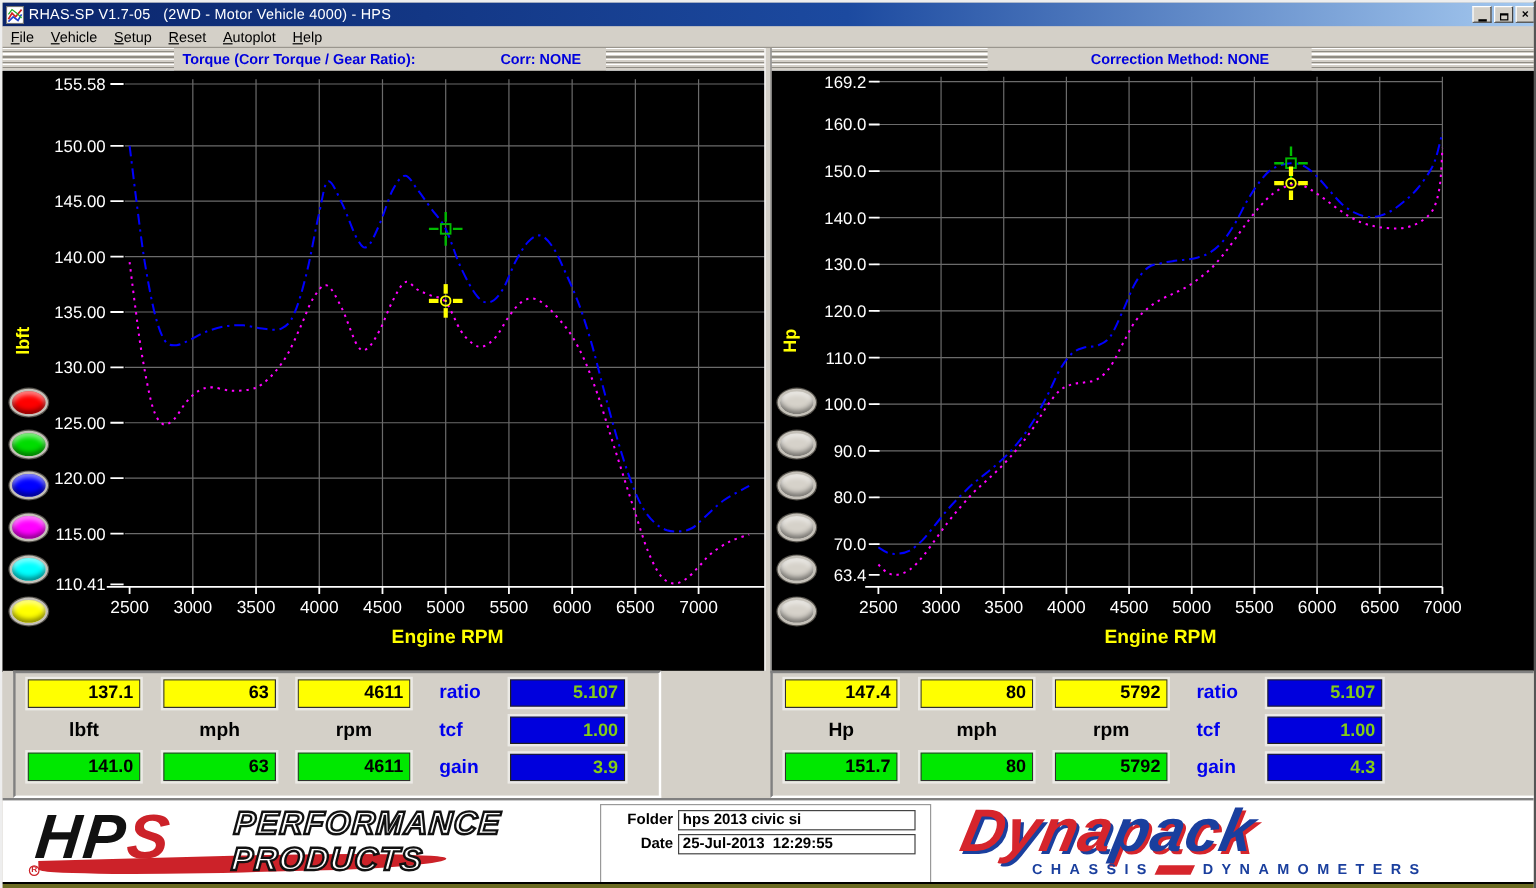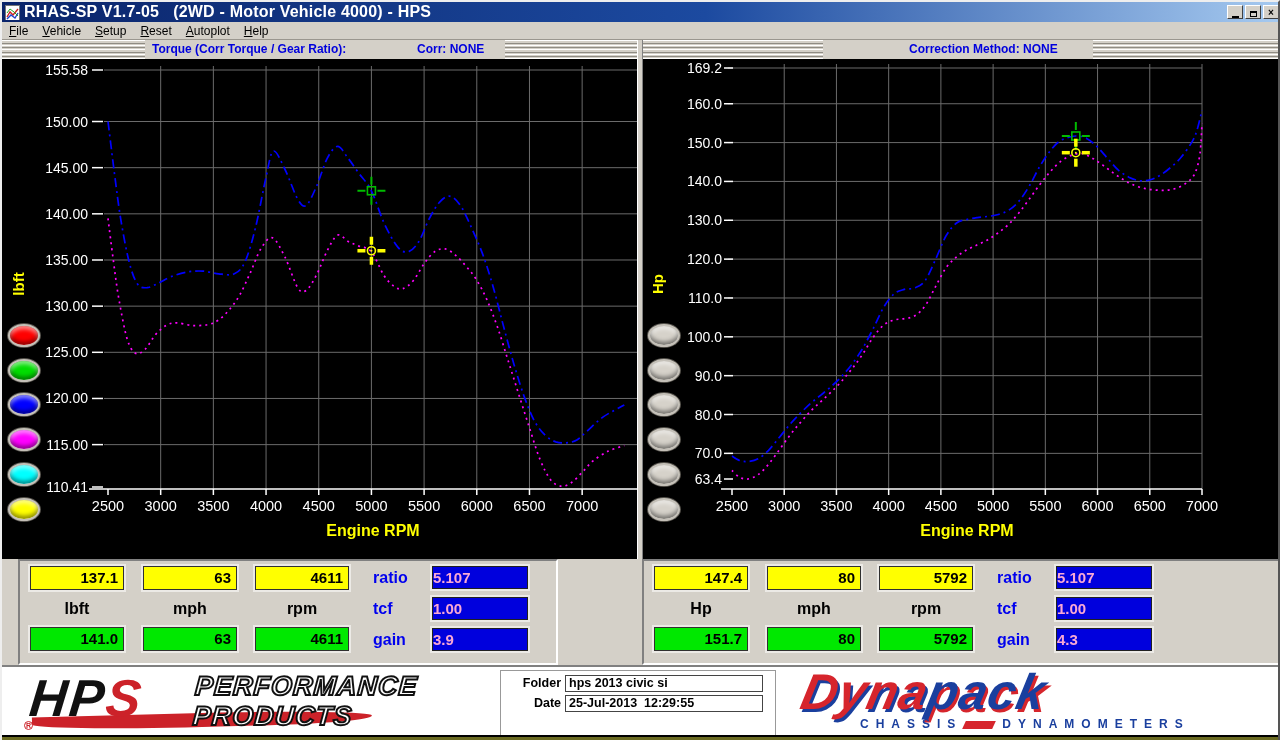--- a/index.html
+++ b/index.html
@@ -4,21 +4,21 @@
 <style>
   html,body{margin:0;padding:0;background:#3a6ea5;}
   *{box-sizing:border-box;font-family:"Liberation Sans",sans-serif;}
   .window{position:relative;width:1280px;height:740px;background:#d4d0c8;overflow:hidden;
           border-left:2px solid #eee;border-top:2px solid #eee;border-right:2px solid #555;border-bottom:0;}
   
   .titlebar{position:absolute;left:0;top:0;width:1280px;height:20px;
             background:linear-gradient(90deg,#0a246a 0%,#1c4aa0 55%,#a6caf0 100%);
             display:flex;align-items:center;color:#fff;}
   .title-icon{width:15px;height:15px;margin:0 4px 0 3px;background:#fff;border:1px solid #777;display:block;}
-  .title-text{font-size:16px;font-weight:bold;white-space:pre;letter-spacing:.2px;}
+  .title-text{font-size:12px;font-weight:normal;white-space:pre;letter-spacing:.2px;}
   .win-controls{position:absolute;right:3px;top:3px;display:flex;gap:2px;}
   .win-btn{width:16px;height:14px;background:#d4d0c8;border:1px solid;border-color:#fff #404040 #404040 #fff;
            font-size:10px;line-height:11px;text-align:center;color:#000;font-weight:bold;padding:0;}
   .win-btn .min{display:block;width:7px;height:2px;background:#000;margin:9px auto 0;}
   .win-btn .rest{display:block;width:7px;height:6px;border:1px solid #000;border-top:2px solid #000;margin:3px auto 0;}
   
   .menubar{position:absolute;left:0;top:20px;width:1280px;height:18px;background:#d4d0c8;
            display:flex;align-items:center;border-bottom:1px solid #9a968e;}
   .menu-item{display:inline-block;font-size:12px;color:#000;padding:1px 7px;}
   .menu-item::first-letter{text-decoration:underline;}
@@ -38,21 +38,21 @@
   .readouts{position:absolute;left:0;top:557px;width:1280px;height:106px;background:#d4d0c8;}
   .readout-panel{position:absolute;top:0;height:106px;background:#d4d0c8;
                  border:2px solid;border-color:#808080 #ffffff #ffffff #808080;}
   .ro-box{position:absolute;width:94px;height:24px;border:1px solid #303030;outline:2px solid #eceae6;
           font-size:15px;font-weight:bold;color:#000;text-align:right;line-height:22px;padding-right:5px;}
   .ro-box.yellow{background:#ffff00;}
   .ro-box.green{background:#00e800;}
   .ro-unit{position:absolute;width:96px;font-size:16px;font-weight:bold;color:#000;text-align:center;}
   .ro-side-label{position:absolute;font-size:16px;font-weight:bold;color:#0000ee;}
   .ro-blue{position:absolute;width:96px;height:23px;background:#0000dd;border:1px solid #202020;outline:2px solid #eceae6;
-           font-size:15px;font-weight:bold;color:#f9a8d4;line-height:21px;padding-right:5px;}
+           font-size:15px;font-weight:bold;color:#84cc16;text-align:right;line-height:21px;padding-right:5px;}
   
   .bottombar{position:absolute;left:0;top:663px;width:1280px;height:70px;background:#fff;border-top:2px solid #808080;}
   .bottomstrip{position:absolute;left:0;top:733px;width:1280px;height:7px;
                background:linear-gradient(180deg,#000 0 2px,#6b6b22 2px 100%);}
   
   .hps{position:absolute;left:20px;top:2px;width:460px;height:64px;}
   .hps-word{position:absolute;left:8px;top:0px;font-size:52px;font-weight:bold;font-style:italic;letter-spacing:2px;
             transform:skewX(-6deg);line-height:58px;}
   .hps-word .hp{color:#111;}
   .hps-word .s{color:#cc2229;}
@@ -296,21 +296,21 @@
   <div class="run-button" style="left: 9px; top: 265px; background: rgb(214, 210, 202);"></div>
       <div class="run-button" style="left: 9px; top: 300px; background: rgb(214, 210, 202);"></div>
       <div class="run-button" style="left: 9px; top: 334px; background: rgb(214, 210, 202);"></div>
       <div class="run-button" style="left: 9px; top: 369px; background: rgb(214, 210, 202);"></div>
       <div class="run-button" style="left: 9px; top: 404px; background: rgb(214, 210, 202);"></div>
       <div class="run-button" style="left: 9px; top: 439px; background: rgb(214, 210, 202);"></div>
     </div>
   <div class="divider"></div>
 
   <div class="readouts">
-    <div class="readout-panel" style="left:16px;width:540px;">
+    <div class="readout-panel" style="left:9px;width:540px;">
       <div class="ro-box yellow" style="left:10px;top:5px;">137.1</div>
       <div class="ro-box yellow" style="left:123px;top:5px;">63</div>
       <div class="ro-box yellow" style="left:235px;top:5px;">4611</div>
       <div class="ro-unit" style="left:9px;top:39px;">lbft</div>
       <div class="ro-unit" style="left:122px;top:39px;">mph</div>
       <div class="ro-unit" style="left:234px;top:39px;">rpm</div>
       <div class="ro-box green" style="left:10px;top:66px;">141.0</div>
       <div class="ro-box green" style="left:123px;top:66px;">63</div>
       <div class="ro-box green" style="left:235px;top:66px;">4611</div>
       <div class="ro-side-label" style="left:353px;top:8px;">ratio</div>

